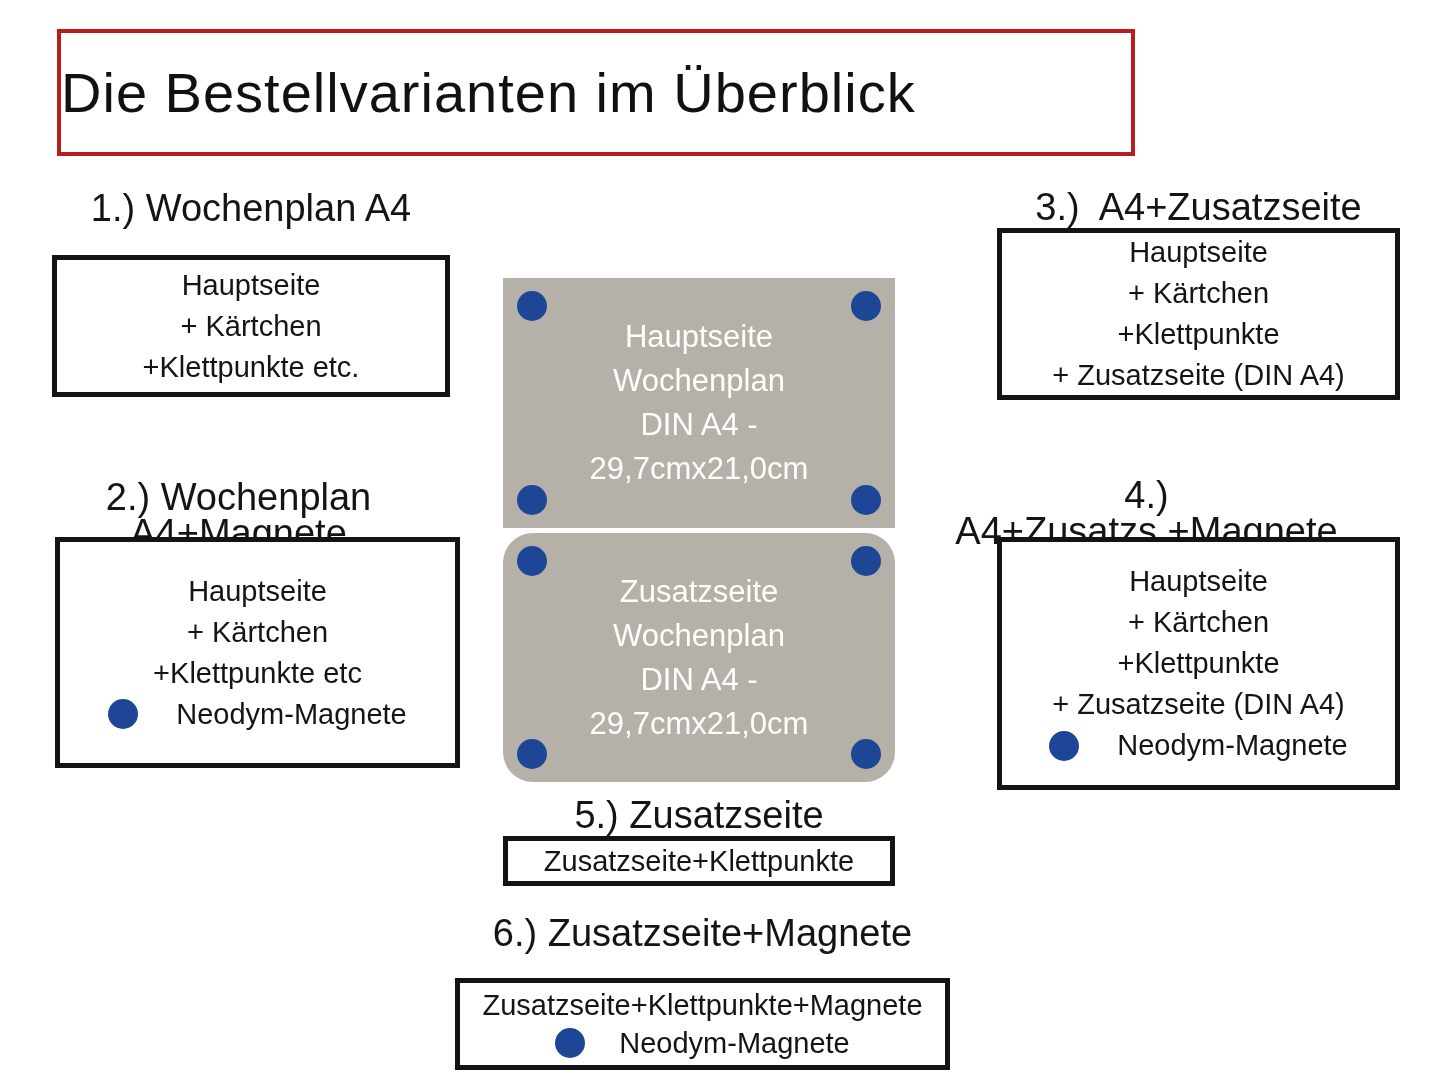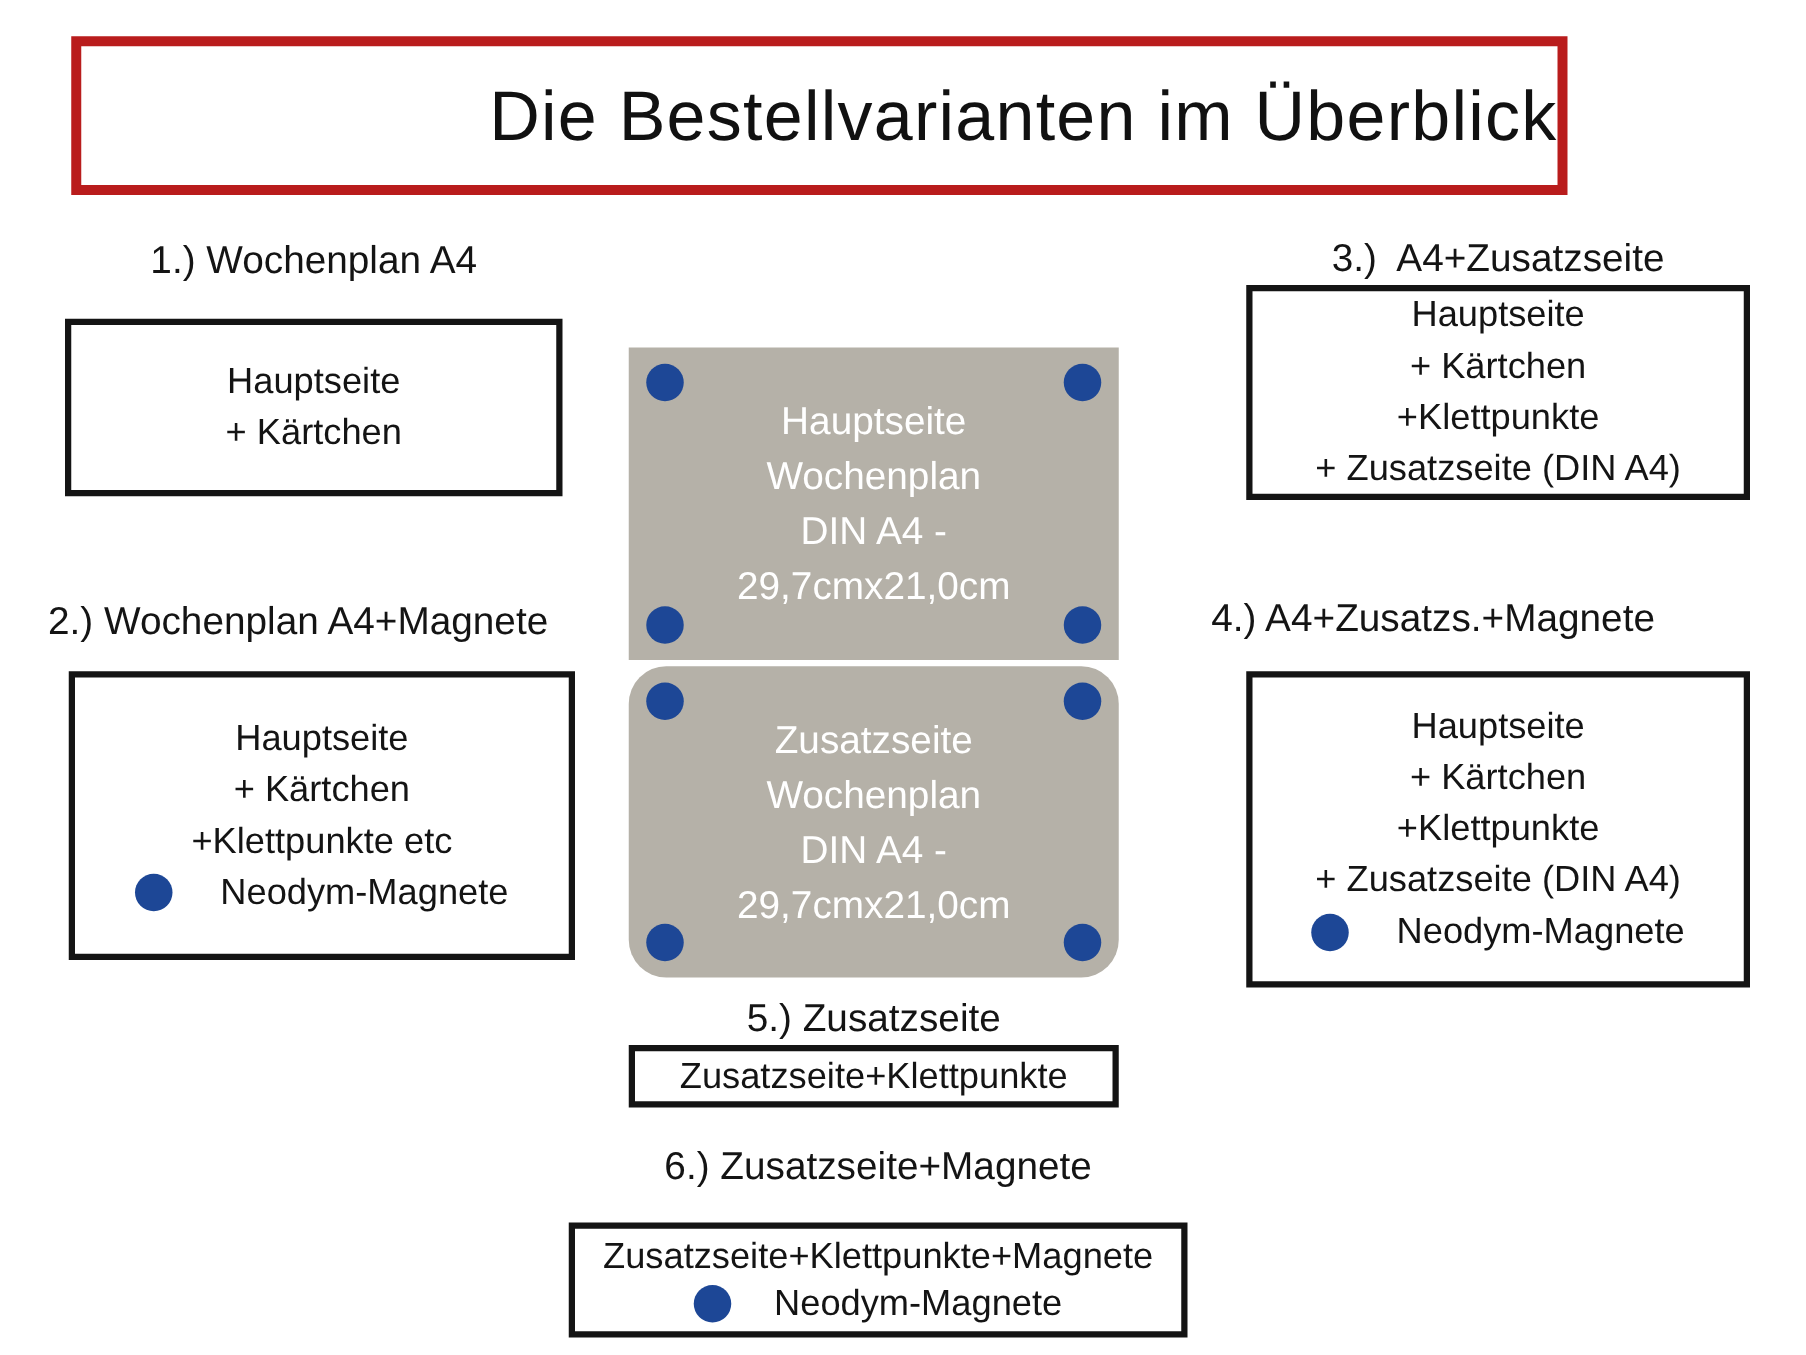--- a/index.html
+++ b/index.html
@@ -9,37 +9,37 @@
     height: 1084px;
     background: #ffffff;
     font-family: "Liberation Sans", sans-serif;
     color: #141414;
     overflow: hidden;
   }
   
   .title-box {
     position: absolute;
     left: 57px; top: 29px;
-    width: 1197px; height: 127px;
-    border: 8px solid #b91c1c;
+    width: 1078px; height: 127px;
+    border: 4px solid #b91c1c;
     box-sizing: border-box;
     background: #ffffff;
-    display: flex; align-items: center; justify-content: flex-end;
+    display: flex; align-items: center; justify-content: flex-start;
   }
   .title {
     font-size: 56px;
     letter-spacing: 1px;
     color: #111111;
     white-space: pre-wrap;
   }
   
   .heading {
     position: absolute;
     text-align: center;
-    font-size: 31px;
+    font-size: 38px;
     line-height: 36px;
     white-space: pre-wrap;
     color: #141414;
   }
   
   .box {
     position: absolute;
     border: 5px solid #141414;
     box-sizing: border-box;
     background: #ffffff;
@@ -106,20 +106,21 @@
 <div class="canvas">
 
   <div class="title-box">
     <div class="title">Die Bestellvarianten im Überblick</div>
   </div>
 
   <div class="heading h1">1.) Wochenplan A4</div>
   <div class="box box1">
     <div class="line">Hauptseite</div>
     <div class="line">+ Kärtchen</div>
+    <div class="line">+Klettpunkte etc.</div>
   </div>
 
   <div class="heading h2">2.) Wochenplan A4+Magnete</div>
   <div class="box box2">
     <div class="line">Hauptseite</div>
     <div class="line">+ Kärtchen</div>
     <div class="line">+Klettpunkte etc</div>
     <div class="magnet-row">
       <span class="dot"></span>
       <span>Neodym-Magnete</span>

